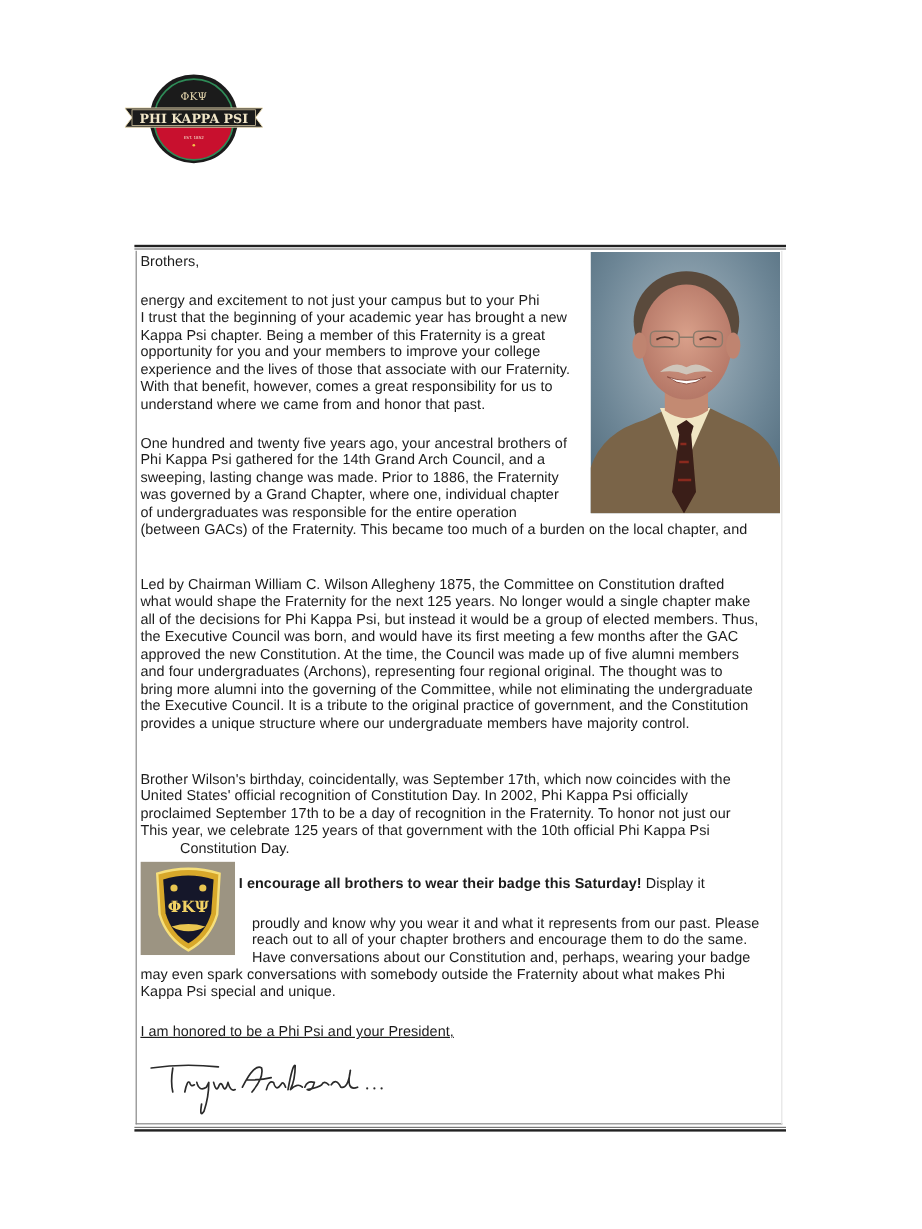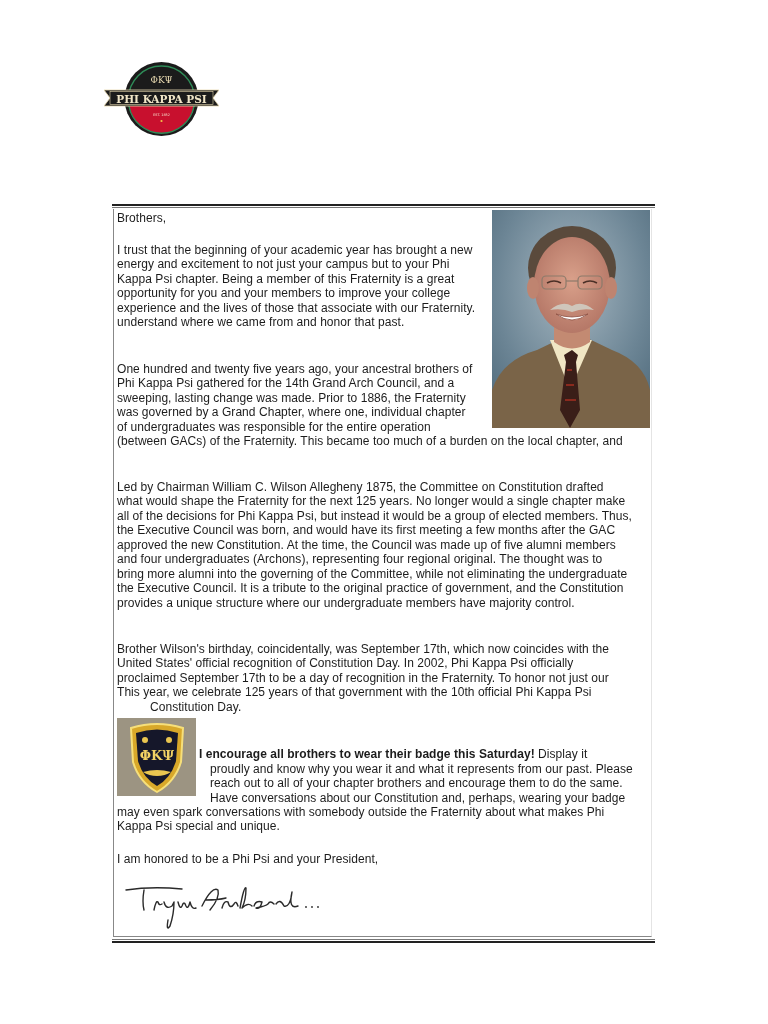--- a/index.html
+++ b/index.html
@@ -105,25 +105,26 @@
 
     <path d="M64 104 Q80 116 96 104 Q80 110 64 104 Z" fill="#ffffff" stroke="#8a4b3e" stroke-width="0.8"></path>
   </svg>
 </div>
 
 <div class="txt" style="top:211px;">
   <span class="line">Brothers,</span>
 </div>
 
 <div class="txt" style="top:243px;">
+  <span class="line">energy and excitement to not just your campus but to your Phi</span>
   <span class="line">I trust that the beginning of your academic year has brought a new</span>
-  <span class="line">energy and excitement to not just your campus but to your Phi</span>
   <span class="line">Kappa Psi chapter. Being a member of this Fraternity is a great</span>
   <span class="line">opportunity for you and your members to improve your college</span>
   <span class="line">experience and the lives of those that associate with our Fraternity.</span>
+  <span class="line">With that benefit, however, comes a great responsibility for us to</span>
   <span class="line">understand where we came from and honor that past.</span>
 </div>
 
 <div class="txt" style="top:362px;">
   <span class="line">One hundred and twenty five years ago, your ancestral brothers of</span>
   <span class="line">Phi Kappa Psi gathered for the 14th Grand Arch Council, and a</span>
   <span class="line">sweeping, lasting change was made. Prior to 1886, the Fraternity</span>
   <span class="line">was governed by a Grand Chapter, where one, individual chapter</span>
   <span class="line">of undergraduates was responsible for the entire operation</span>
   <span class="line">(between GACs) of the Fraternity. This became too much of a burden on the local chapter, and</span>
@@ -155,36 +156,36 @@
     <rect width="79" height="78" fill="#a59c88" opacity="0.6"></rect>
     <path d="M14 10 Q40 2 66 10 L64 44 Q58 64 40 74 Q22 64 16 44 Z" fill="#d8a82a" stroke="#f6df7a" stroke-width="2"></path>
     <path d="M19 15 Q40 8 61 15 L59 43 Q54 60 40 68 Q26 60 21 43 Z" fill="#15172a"></path>
     <circle cx="28" cy="22" r="3" fill="#e9c550"></circle>
     <circle cx="52" cy="22" r="3" fill="#e9c550"></circle>
     <text x="40" y="42" text-anchor="middle" font-family="'DejaVu Serif', serif" font-size="13" fill="#f2d264" font-weight="bold">ΦΚΨ</text>
     <path d="M26 54 Q40 50 54 54 Q48 58 40 58 Q32 58 26 54 Z" fill="#e9c550"></path>
   </svg>
 </div>
 
-<div class="txt" style="top:747px; left:199px;text-align:center;">
+<div class="txt" style="top:729px; left:199px;text-align:center;">
   <span class="line">
     <span class="bold">I encourage all brothers to wear their badge this Saturday!</span><span> Display it</span>
   </span>
 </div>
 <div class="txt" style="top:762px; left:210px;">
   <span class="line">proudly and know why you wear it and what it represents from our past. Please</span>
   <span class="line">reach out to all of your chapter brothers and encourage them to do the same.</span>
   <span class="line">Have conversations about our Constitution and, perhaps, wearing your badge</span>
 </div>
 <div class="txt" style="top:805px;">
   <span class="line">may even spark conversations with somebody outside the Fraternity about what makes Phi</span>
   <span class="line">Kappa Psi special and unique.</span>
 </div>
 
-<div class="txt" style="top:852px;">
+<div class="txt" style="top:852px;text-decoration:underline;">
   <span class="line">I am honored to be a Phi Psi and your President,</span>
 </div>
 
 <div id="signature" aria-label="">
   <svg viewBox="0 0 210 52">
     <title>Tryon Hubbard...</title>
     <g fill="none" stroke="#2a2a2a" stroke-width="1.4" stroke-linecap="round" stroke-linejoin="round">
       <path d="M4 10 Q30 6 60 9"></path>
       <path d="M22 10 Q20 22 22 30"></path>
       <path d="M32 30 Q34 20 36 22 Q37 26 40 24"></path>

